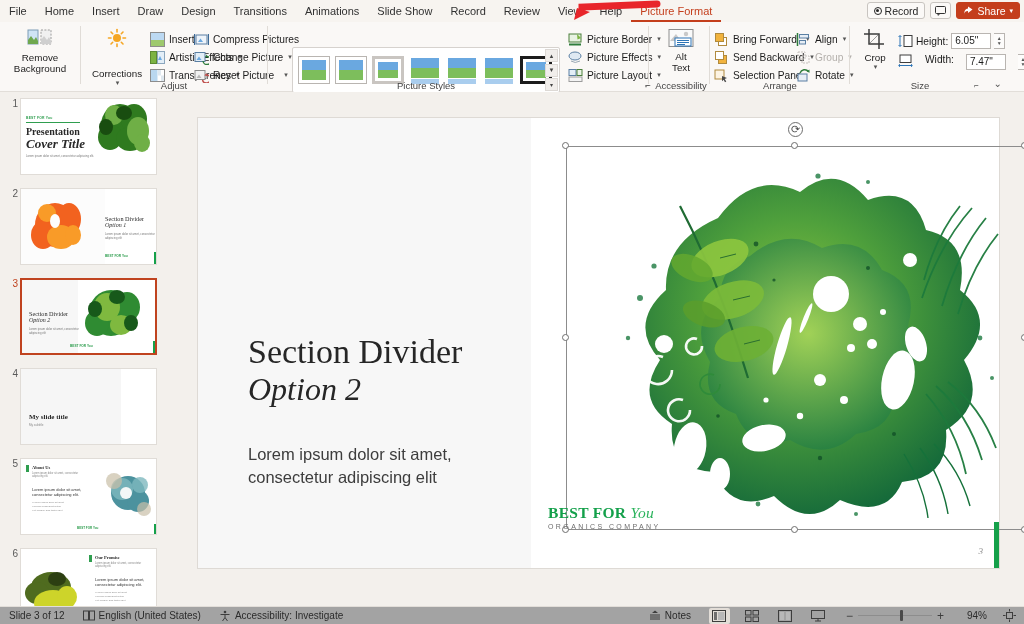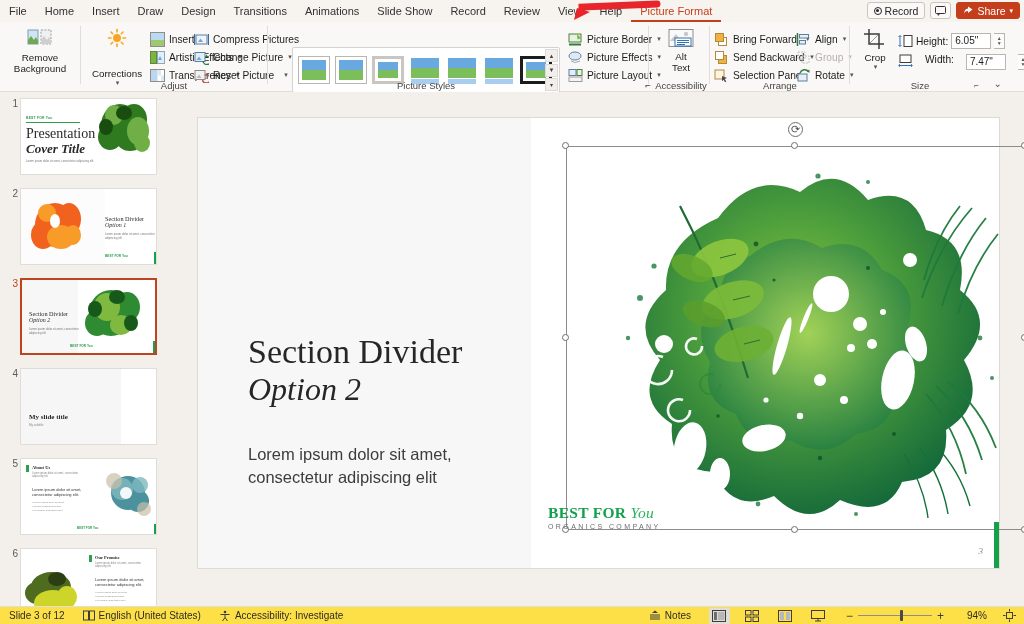--- a/index.html
+++ b/index.html
@@ -217,21 +217,21 @@
   #rot-handle {
     position: absolute; width: 15px; height: 15px; border-radius: 50%;
     border: 1px solid #6e6e6e; background: #fff;
     display: flex; align-items: center; justify-content: center;
     font-size: 11px; color: #4a4a4a;
   }
 
   
   #statusbar {
     position: absolute; left: 0; bottom: 0; width: 1024px; height: 18px;
-    background: #fde047; border-top: 1px solid #e2ded9;
+    background: #a3a3a3; border-top: 1px solid #e2ded9;
     display: flex; align-items: center; font-size: 10px; color: #2b2b2b;
   }
   .sb-item { display: flex; align-items: center; gap: 4px; padding: 0 9px; height: 18px; }
   #sb-right { position: absolute; right: 4px; display: flex; align-items: center; gap: 12px; }
   .viewbtn {
     width: 21px; height: 16px; display: flex; align-items: center;
     justify-content: center; border-radius: 2px;
   }
   .viewbtn.active { background: #e2ddd7; }
   #zoomslider { display: flex; align-items: center; gap: 5px; margin: 0 5px; }
@@ -602,21 +602,21 @@
 </div>
 
 <div id="thumbpane">
 
   <div class="slide-item" style="top:6px;">
     <div class="slide-num">1</div>
     <div class="slide-box">
       <div style="position:absolute;left:5px;top:17px;width:70px;">
         <div style="font-size:3.4px;font-weight:bold;color:#2f9e4f;letter-spacing:.2px;">BEST FOR You</div>
         <div class="mini-line" style="width:54px;margin:1.5px 0 3px;background:#2f9e4f;"></div>
-        <div class="mini-title" style="font-size:14px;font-weight:normal;line-height:1.12;">Presentation</div>
+        <div class="mini-title" style="font-size:10px;font-weight:bold;line-height:1.12;">Presentation</div>
         <div class="mini-title" style="font-size:13px;font-weight:bold;font-style:italic;line-height:1.12;">Cover Title</div>
         <div style="font-size:2.8px;color:#777;margin-top:2.5px;line-height:1.5;">Lorem ipsum dolor sit amet, consectetur adipiscing elit.</div>
       </div>
       <svg style="position:absolute;right:-2px;top:0;" width="68" height="64" viewBox="0 0 68 64">
         <g fill="#2f7a1f">
           <ellipse cx="30" cy="26" rx="19" ry="21"></ellipse>
             <ellipse cx="44" cy="20" rx="13" ry="15"></ellipse>
           <ellipse cx="20" cy="38" rx="12" ry="13"></ellipse>
             <ellipse cx="40" cy="40" rx="14" ry="12"></ellipse>
         </g>

